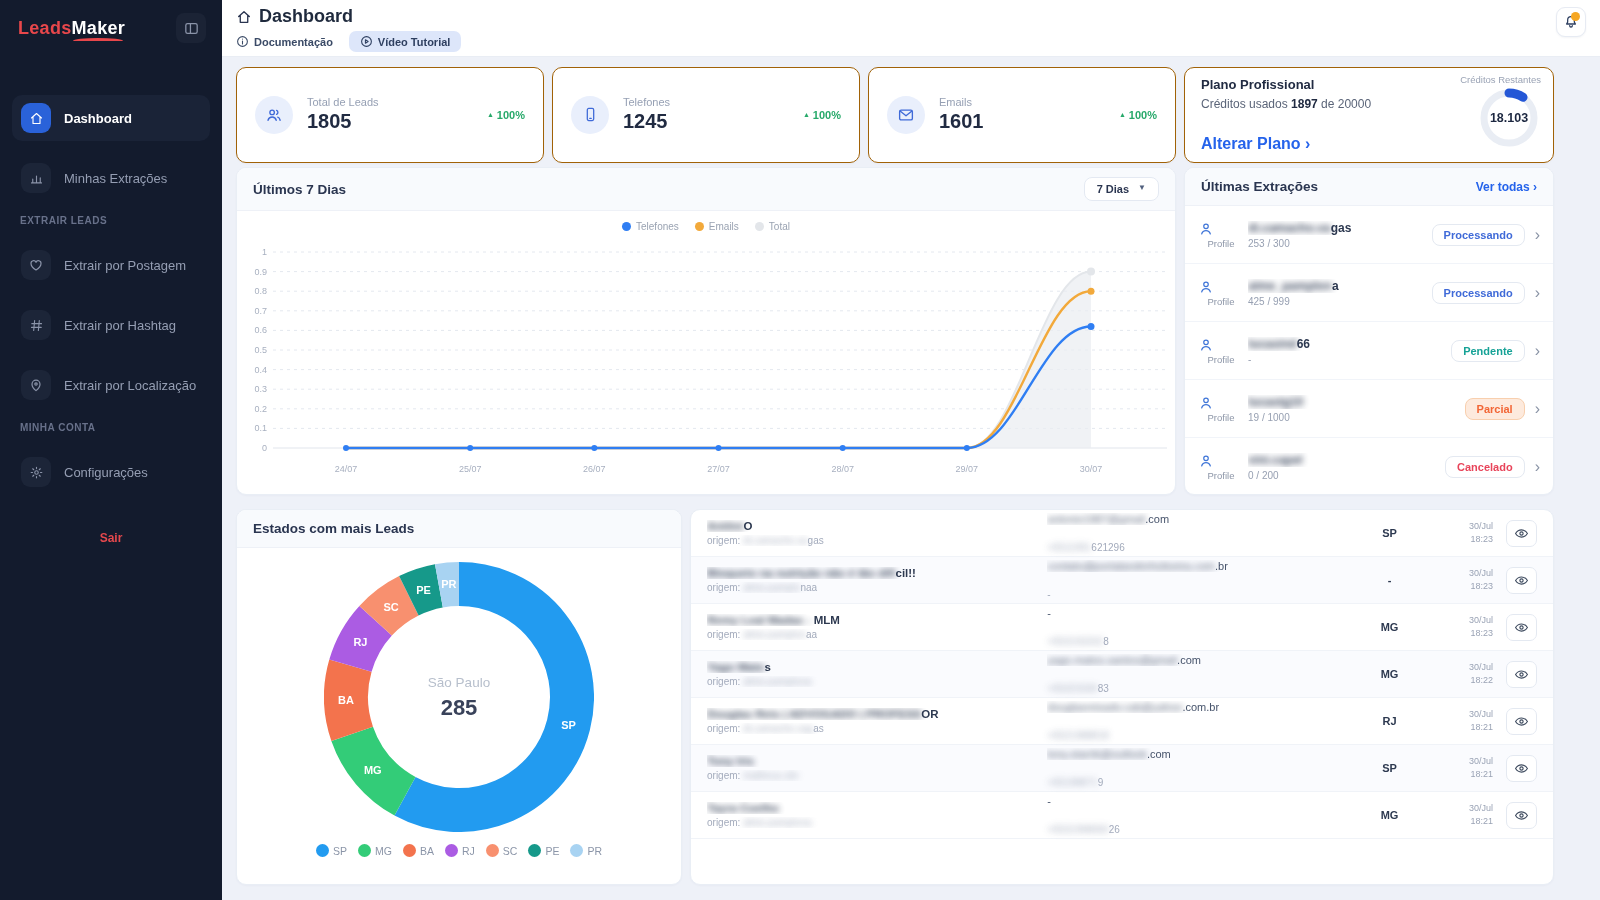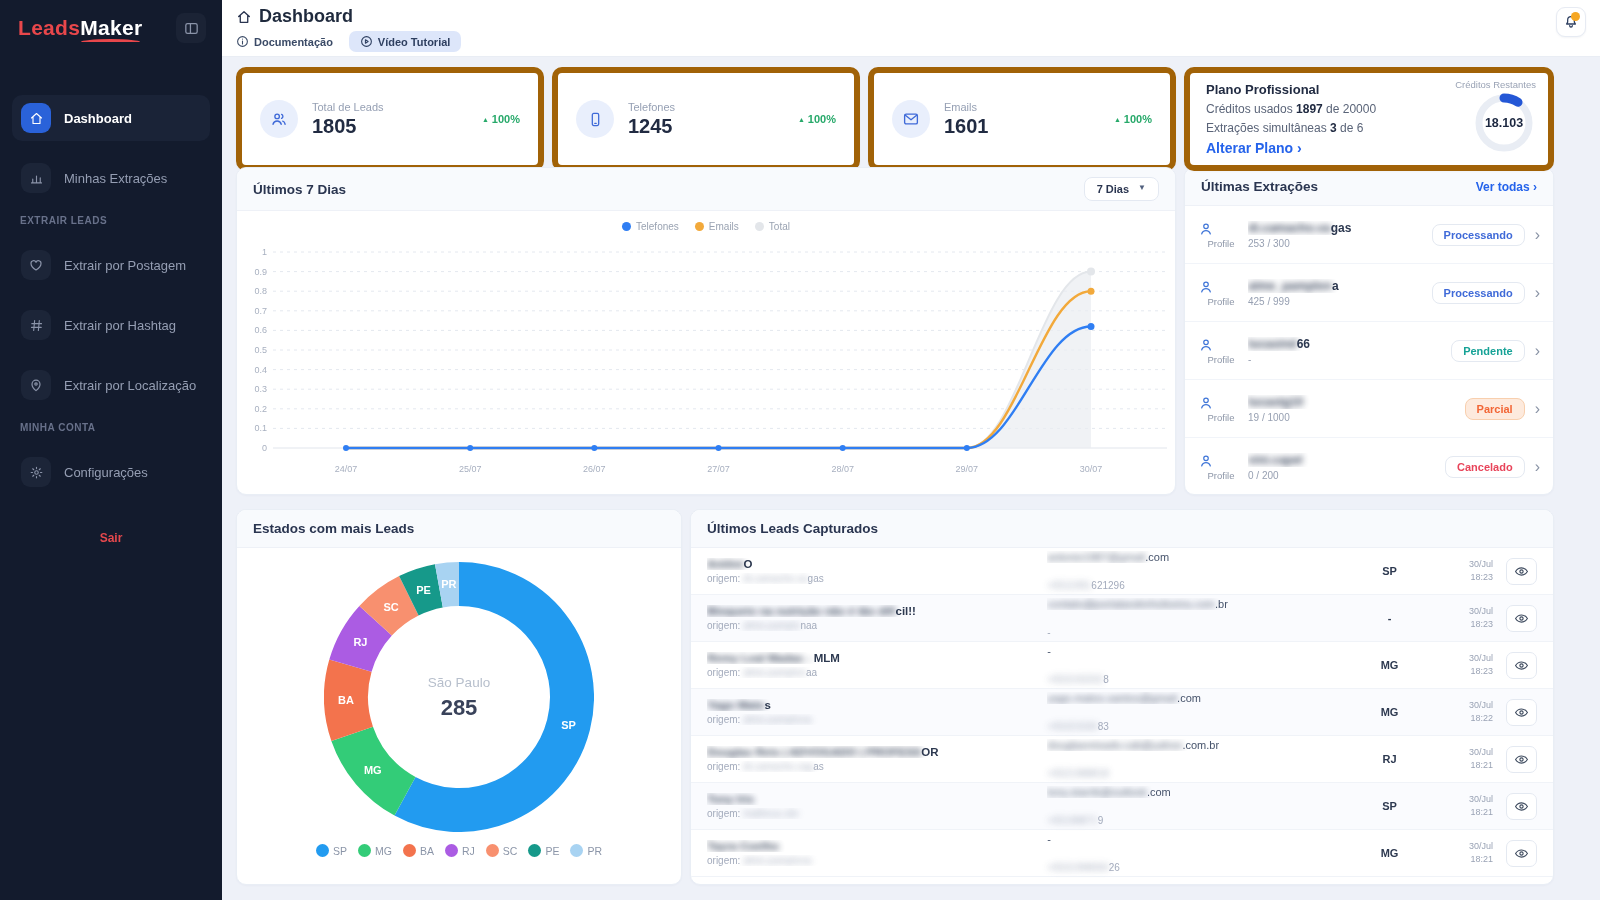--- a/index.html
+++ b/index.html
@@ -2,21 +2,21 @@
 <html><head>
 <meta charset="utf-8">
 <style>
   * { margin:0; padding:0; box-sizing:border-box; }
   html,body { width:1600px; height:900px; overflow:hidden; }
   body { font-family:"Liberation Sans", sans-serif; background:#eef1f8; display:flex; color:#25304a; }
 
   
   .sidebar { width:222px; flex-shrink:0; background:#131b2d; color:#9aa3b8; display:flex; flex-direction:column; }
   .logo-row { display:flex; align-items:center; justify-content:space-between; padding:13px 16px 10px 18px; }
-  .logo { font-size:21px; font-weight:800; letter-spacing:.3px; cursor:pointer; }
+  .logo { font-size:18px; font-weight:800; letter-spacing:.3px; cursor:pointer; }
   .logo .l1 { color:#e8474b; }
   .logo .l2 { color:#ffffff; position:relative; }
   .logo .l2::after { content:""; position:absolute; left:1px; right:2px; bottom:-3px; height:3px; background:#e8474b; border-radius:50%/100% 100% 0 0; }
   .collapse-btn { width:30px; height:30px; background:#1b2335; border:none; border-radius:8px; color:#8b94a9; display:flex; align-items:center; justify-content:center; cursor:pointer; }
   .nav { padding:0 12px; flex:0 0 auto; }
   .nav-group-first { margin-top:42px; }
   .nav-item { display:flex; align-items:center; gap:13px; padding:8px 9px; border-radius:10px; margin-bottom:14px; font-size:13px; cursor:pointer; color:#959eb3; }
   .nav-item.active { background:#1a2337; color:#ffffff; font-weight:700; }
   .nav-ico { width:30px; height:30px; flex-shrink:0; border-radius:9px; background:#1c2538; display:flex; align-items:center; justify-content:center; color:#8b94a9; }
   .nav-item.active .nav-ico { background:#2a62d9; color:#fff; }
@@ -31,36 +31,36 @@
   .link-doc { display:flex; align-items:center; gap:5px; cursor:pointer; }
   .link-video { display:flex; align-items:center; gap:5px; background:#dde6fa; padding:4px 11px; border-radius:7px; cursor:pointer; color:#2e3f60; }
   .bell-btn { position:absolute; right:14px; top:7px; width:30px; height:30px; background:#fff; border:1px solid #e7ebf3; border-radius:9px; display:flex; align-items:center; justify-content:center; color:#2d3e5f; cursor:pointer; box-shadow:0 1px 2px rgba(20,40,80,.05); }
   .bell-dot { position:absolute; top:4px; right:5px; width:9px; height:9px; border-radius:50%; background:#f6a723; }
 
   .content { padding:10px 46px 0 14px; }
   .row1 { display:grid; grid-template-columns:1fr 1fr 1fr 370px; gap:8px; height:86px; margin-bottom:14px; }
   .row2 { display:grid; grid-template-columns:1fr 370px; gap:8px; height:328px; margin-bottom:14px; }
   .row3 { display:grid; grid-template-columns:446px 1fr; gap:8px; height:376px; }
 
-  .card { background:#fff; border:6px solid #a16207; border-radius:10px; box-shadow:0 1px 2px rgba(16,42,90,.03); }
+  .card { background:#fff; border:1px solid #a16207; border-radius:10px; box-shadow:0 1px 2px rgba(16,42,90,.03); }
 
   
   .stat-card { display:flex; align-items:center; padding:0 18px; gap:14px; }
   .stat-ico { width:38px; height:38px; border-radius:50%; background:#e9effc; color:#3f6ad8; display:flex; align-items:center; justify-content:center; flex-shrink:0; }
   .stat-label { font-size:11px; color:#96a0b4; }
   .stat-value { font-size:20px; font-weight:800; color:#212b42; margin-top:2px; }
   .stat-delta { margin-left:auto; color:#27a96a; font-size:11px; font-weight:700; display:flex; align-items:center; gap:3px; }
   .stat-delta .tri { font-size:7px; }
 
   
   .plan-card { padding:9px 16px; position:relative; }
   .plan-title { font-size:13px; font-weight:800; color:#212b42; margin-bottom:3px; }
   .plan-line { font-size:12px; color:#5a6478; line-height:1.55; }
   .plan-line b { color:#212b42; }
-  .plan-link { font-size:14px; font-weight:800; color:#2563eb; margin-top:3px; cursor:pointer; }
+  .plan-link { font-size:16px; font-weight:800; color:#2563eb; margin-top:21px; cursor:pointer; }
   .gauge-wrap { position:absolute; right:12px; top:6px; text-align:right; }
   .gauge-label { font-size:9.5px; color:#9aa3b5; margin-bottom:1px; }
   .gauge-box { position:relative; width:64px; height:64px; margin-left:auto; }
   .gauge-box .gv { position:absolute; inset:0; display:flex; align-items:center; justify-content:center; font-size:12.5px; font-weight:800; color:#1c2740; }
 
   
   .panel { background:#fff; border:1px solid #e9eef5; border-radius:10px; box-shadow:0 1px 2px rgba(16,42,90,.03); overflow:hidden; display:flex; flex-direction:column; }
   .panel-head { display:flex; justify-content:space-between; align-items:center; background:#f8fafd; border-bottom:1px solid #eef1f7; padding:9px 16px; min-height:38px; flex-shrink:0; }
   .panel-title { font-size:13.5px; font-weight:800; color:#2a3550; }
   .range-btn { background:#fff; border:1px solid #e4e9f2; border-radius:8px; padding:5px 12px; font-size:11px; font-weight:700; color:#2a3550; display:flex; align-items:flex-start; gap:9px; cursor:pointer; }
@@ -267,21 +267,20 @@
             </span>
     <span>
               <div class="stat-label">Emails</div>
               <div class="stat-value">1601</div>
             </span>
     <span class="stat-delta"><span class="tri">▲</span>100%</span>
           </div></div>
       <div class="card plan-card">
         <div class="plan-title">Plano Profissional</div>
         <div class="plan-line"><span>Créditos usados </span><b>1897</b><span> de 20000</span></div>
-        <div class="plan-line"><span>Extrações simultâneas </span><b>3</b><span> de 6</span></div>
         <div class="plan-link">Alterar Plano ›</div>
         <div class="gauge-wrap">
           <div class="gauge-label">Créditos Restantes</div>
           <div class="gauge-box" id="gauge-box">
               <svg width="64" height="64" viewBox="0 0 64 64">
     <circle cx="32" cy="32" r="25" fill="none" stroke="#e9edf4" stroke-width="7"></circle>
     <path d="M 32 7 A 25 25 0 0 1 46.03259058128509 11.309751050844536" fill="none" stroke="#2457d6" stroke-width="9" stroke-linecap="round"></path>
   </svg>
             <div class="gv">18.103</div>
           </div>
@@ -468,23 +467,20 @@
               <span class="li"><span class="dot" style="background:#f3734d"></span>BA</span>
               <span class="li"><span class="dot" style="background:#ab5ce3"></span>RJ</span>
               <span class="li"><span class="dot" style="background:#f8906f"></span>SC</span>
               <span class="li"><span class="dot" style="background:#16998a"></span>PE</span>
               <span class="li"><span class="dot" style="background:#a8d3f2"></span>PR</span>
             </div>
         </div>
       </div>
 
       <div class="panel">
-        <div class="panel-head">
-          <div class="panel-title">Últimos Leads Capturados</div>
-        </div>
         <div id="lead-rows">
             <div class="lead-row">
       <span class="lc-name">
         <div class="ld-name"><span class="blur">Antôni</span><span class="">O</span></div>
         <div class="ld-origin"><span class="">origem: </span><span class="blur">di.camacho.va</span><span class="">gas</span></div>
       </span>
       <span class="lc-contact">
         <div class="ld-email"><span class="blur">antonio1987@gmail</span><span class="">.com</span></div>
         <div class="ld-phone"><span class="blur">+5511991</span><span class="">621296</span></div>
       </span>

